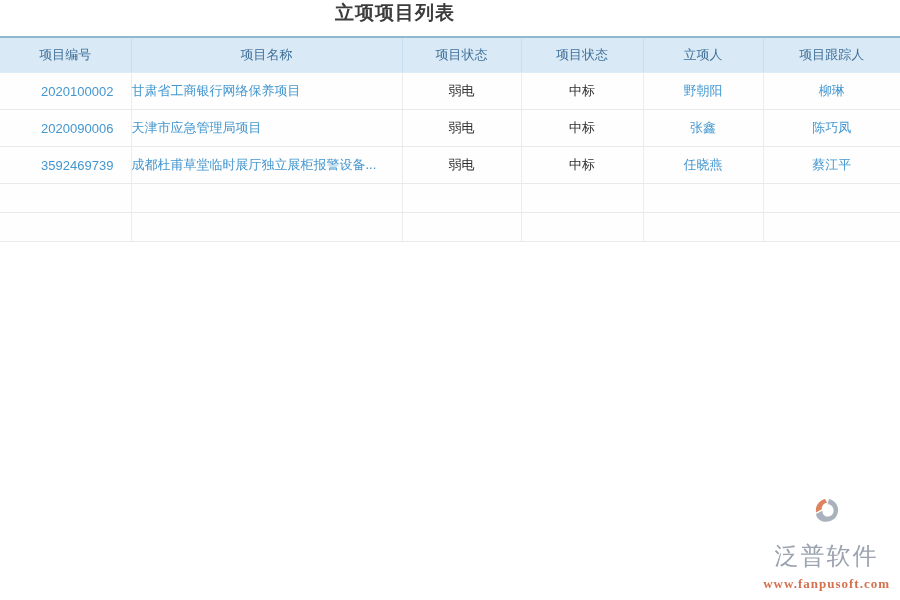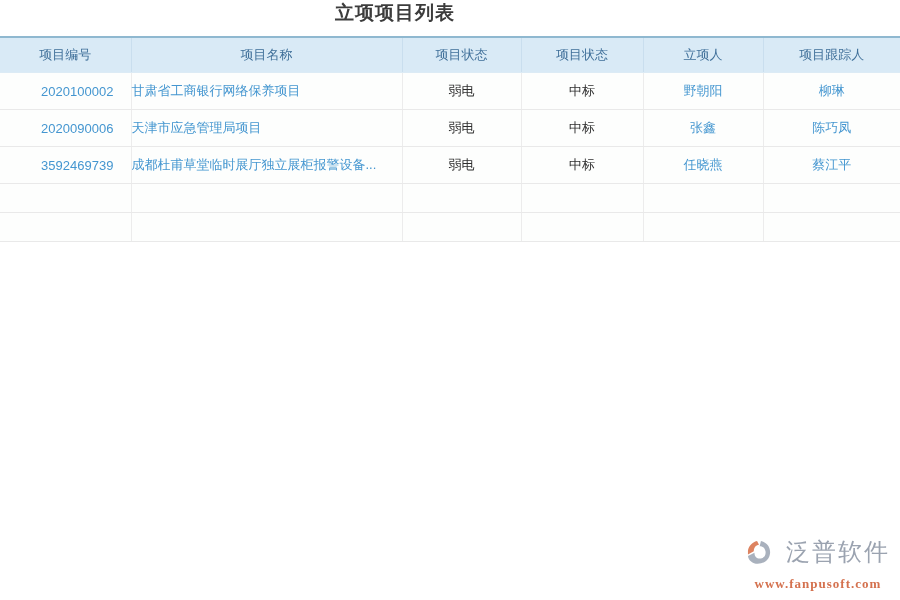--- a/index.html
+++ b/index.html
@@ -38,21 +38,21 @@
     border-bottom:1px solid var(--row-border,#e9e9e9);
     border-left:1px solid #ececec;
     background:#fdfefd;
   }
   tbody td:first-child{border-left:none;padding-left:24px;}
   tbody td.align-left{text-align:left;}
   tbody td.link{color:var(--link-blue,#4496d0);cursor:pointer;}
   tbody tr.empty td{height:28px;}
   
   .logo{position:absolute;right:10px;bottom:8px;text-align:center;}
-  .logo-row{display:flex;align-items:flex-start;justify-content:center;gap:14px;}
+  .logo-row{display:flex;align-items:center;justify-content:center;gap:14px;flex-direction:column;}
   .logo-text{
     font-size:24px;line-height:28px;
     color:var(--logo-gray,#9ba3b0);letter-spacing:2px;
   }
   .website{
     margin-top:6px;font-size:13px;font-weight:bold;letter-spacing:1px;
     color:var(--logo-orange,#d4714e);
     font-family:"Liberation Serif","DejaVu Serif",serif;
   }
 </style>

